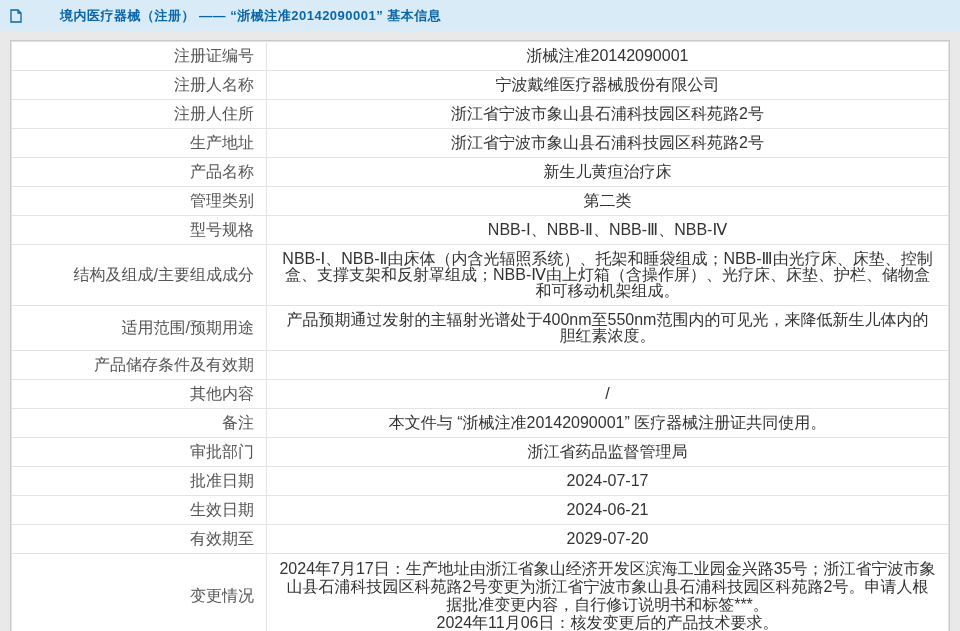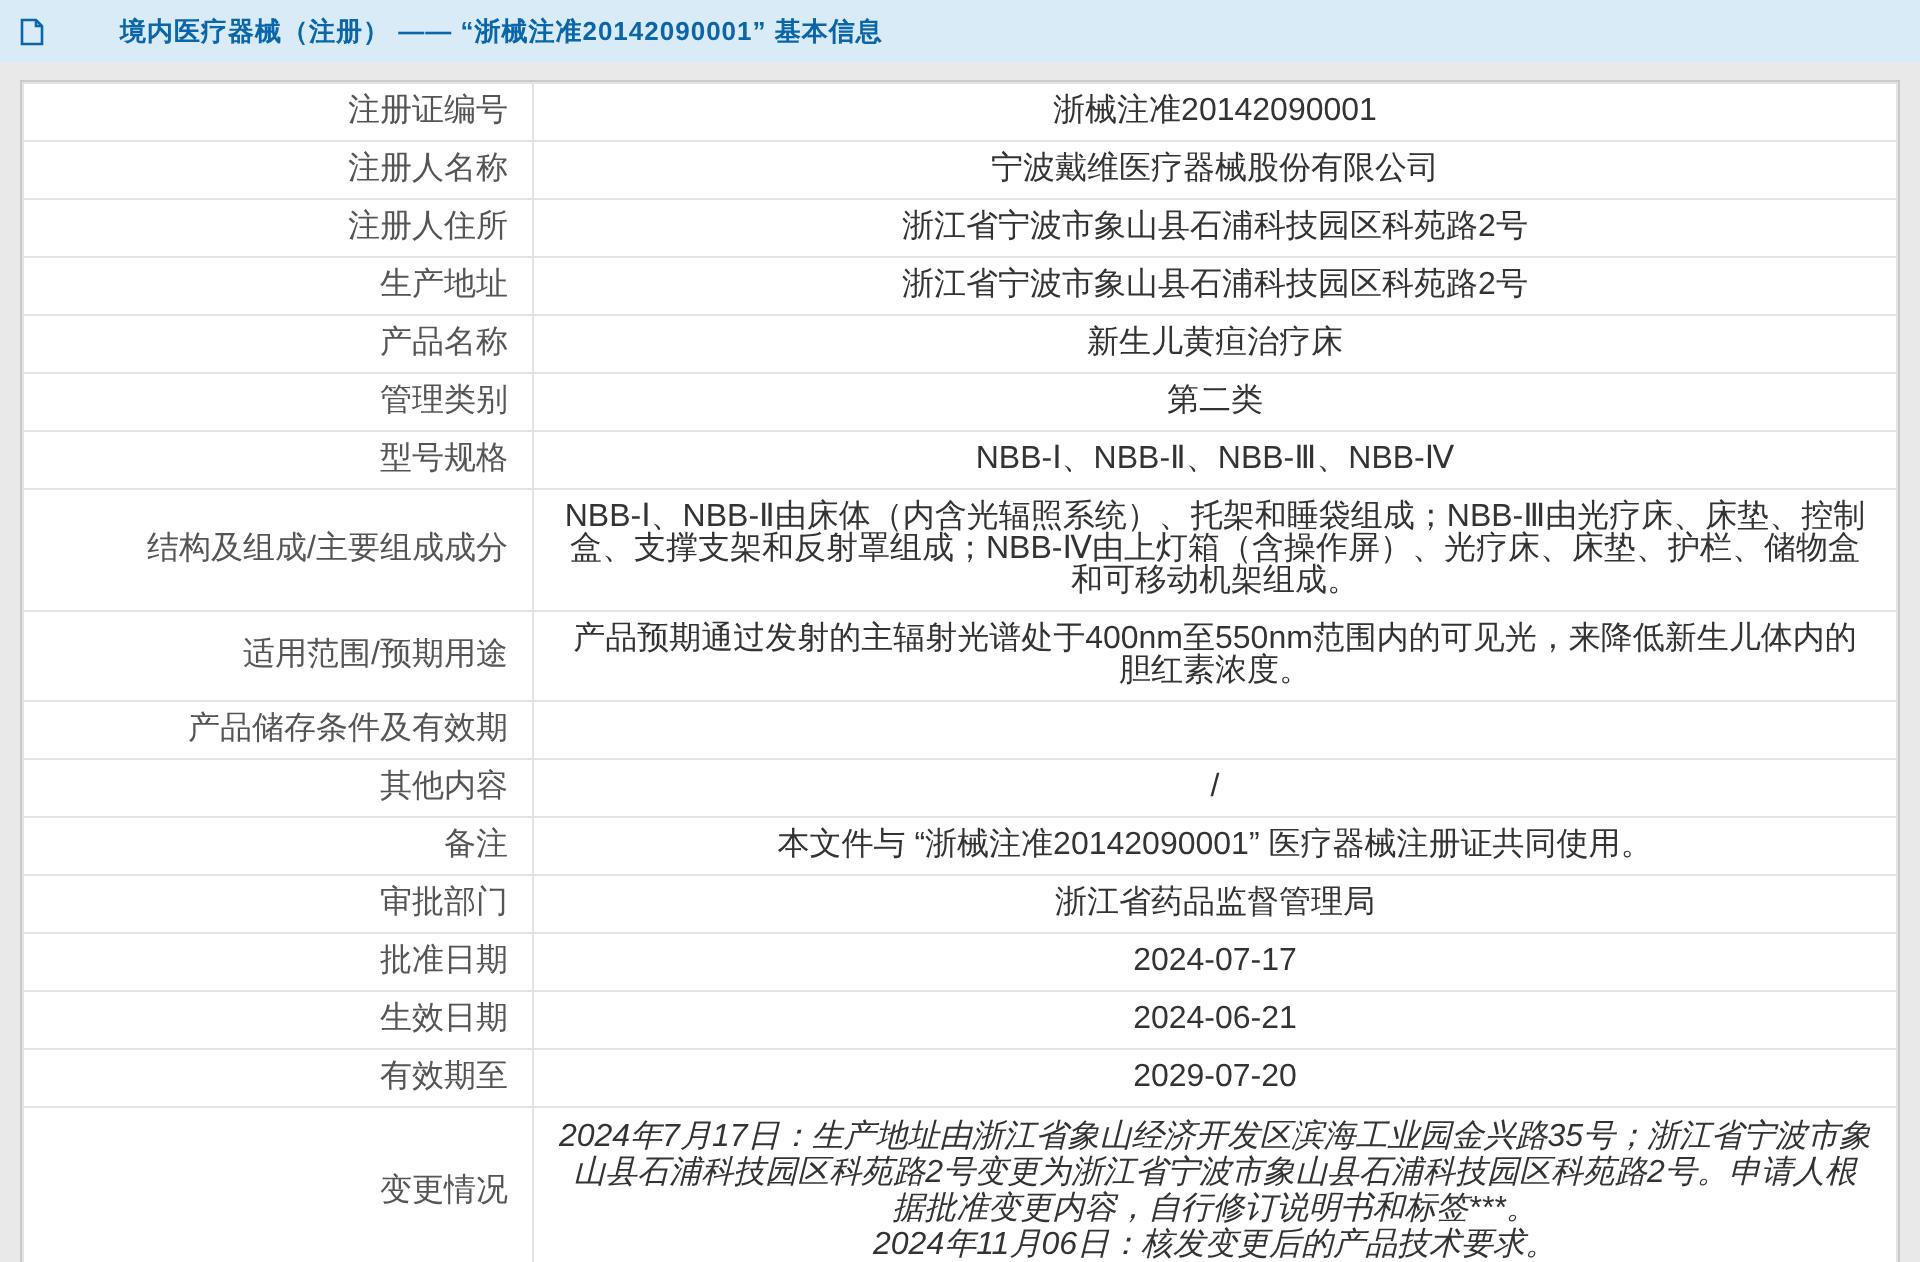--- a/index.html
+++ b/index.html
@@ -49,21 +49,21 @@
     text-align: right;
     color: #555555;
     padding-right: 15px;
     background: #ffffff;
   }
   td.val {
     text-align: center;
     color: #333333;
     word-break: break-all;
   }
-  td.val .line { line-height: 18px; font-style: italic; }
+  td.val .line { line-height: 18px; }
   a.detail-link {
     color: #3a9bd5;
     text-decoration: none;
     cursor: pointer;
   }
   .note-icon {
     display: inline-block;
     width: 9px; height: 9px;
     background: #5a5a5a;
     border-radius: 50%;

